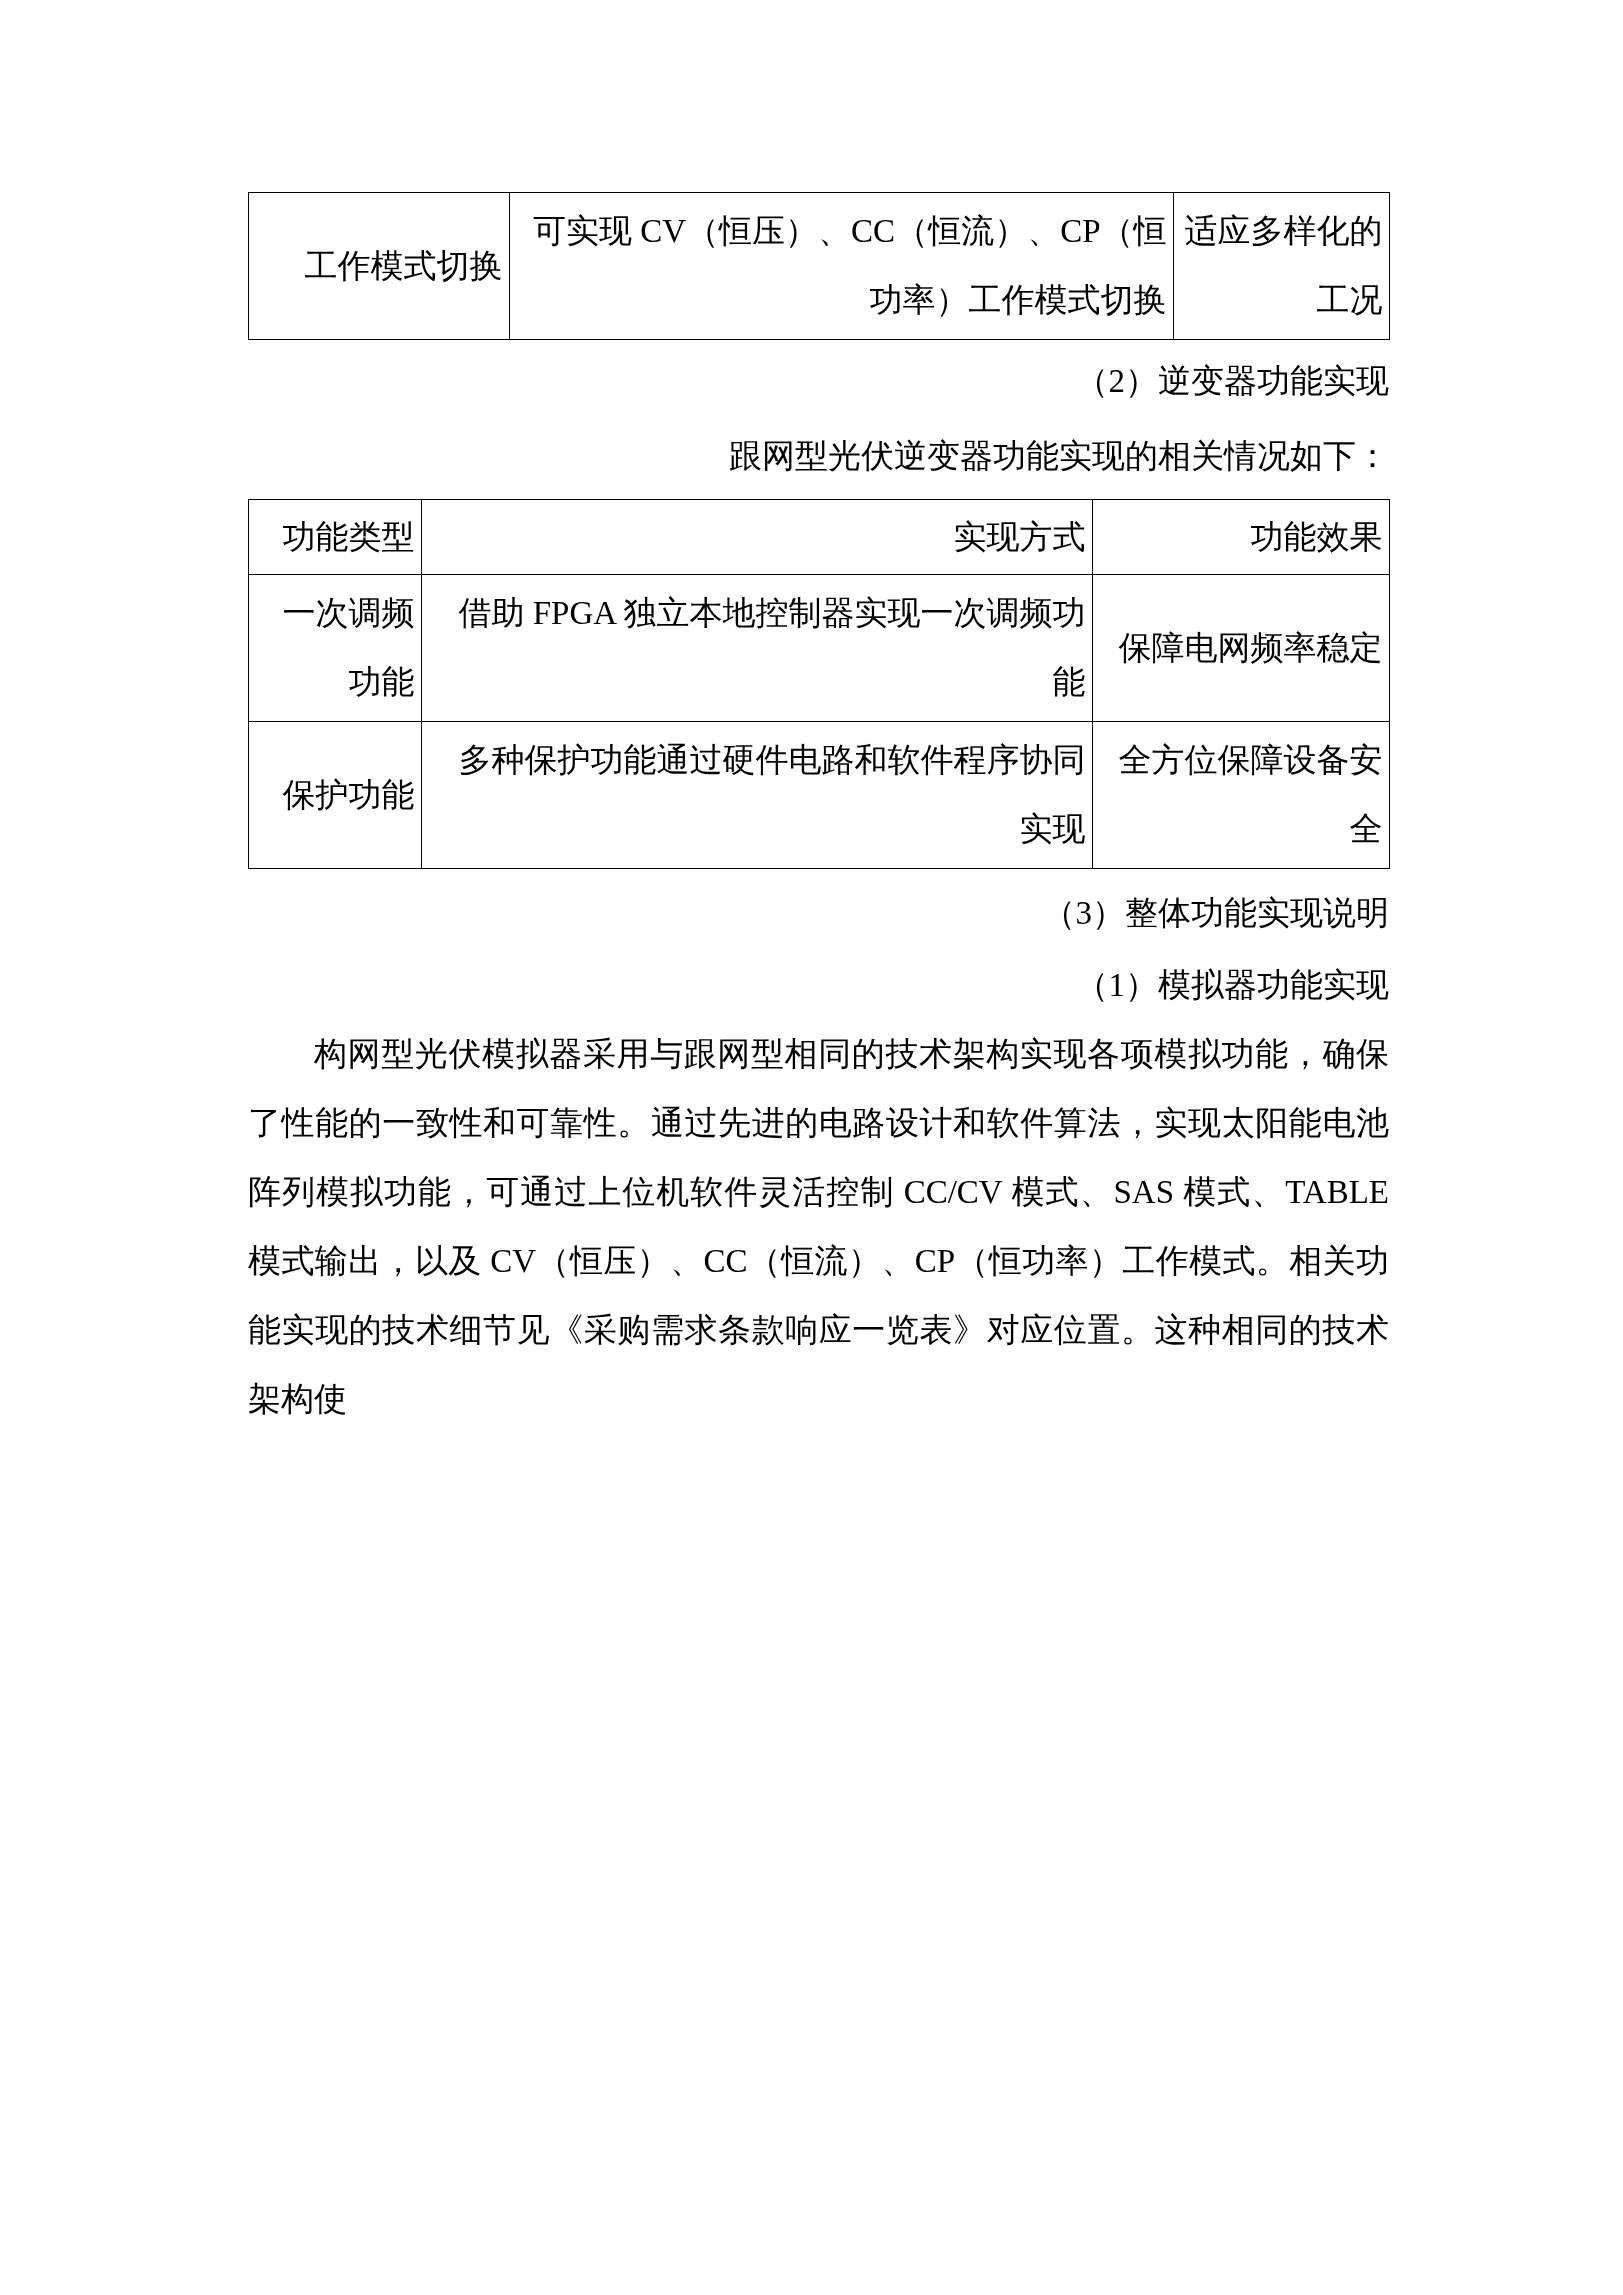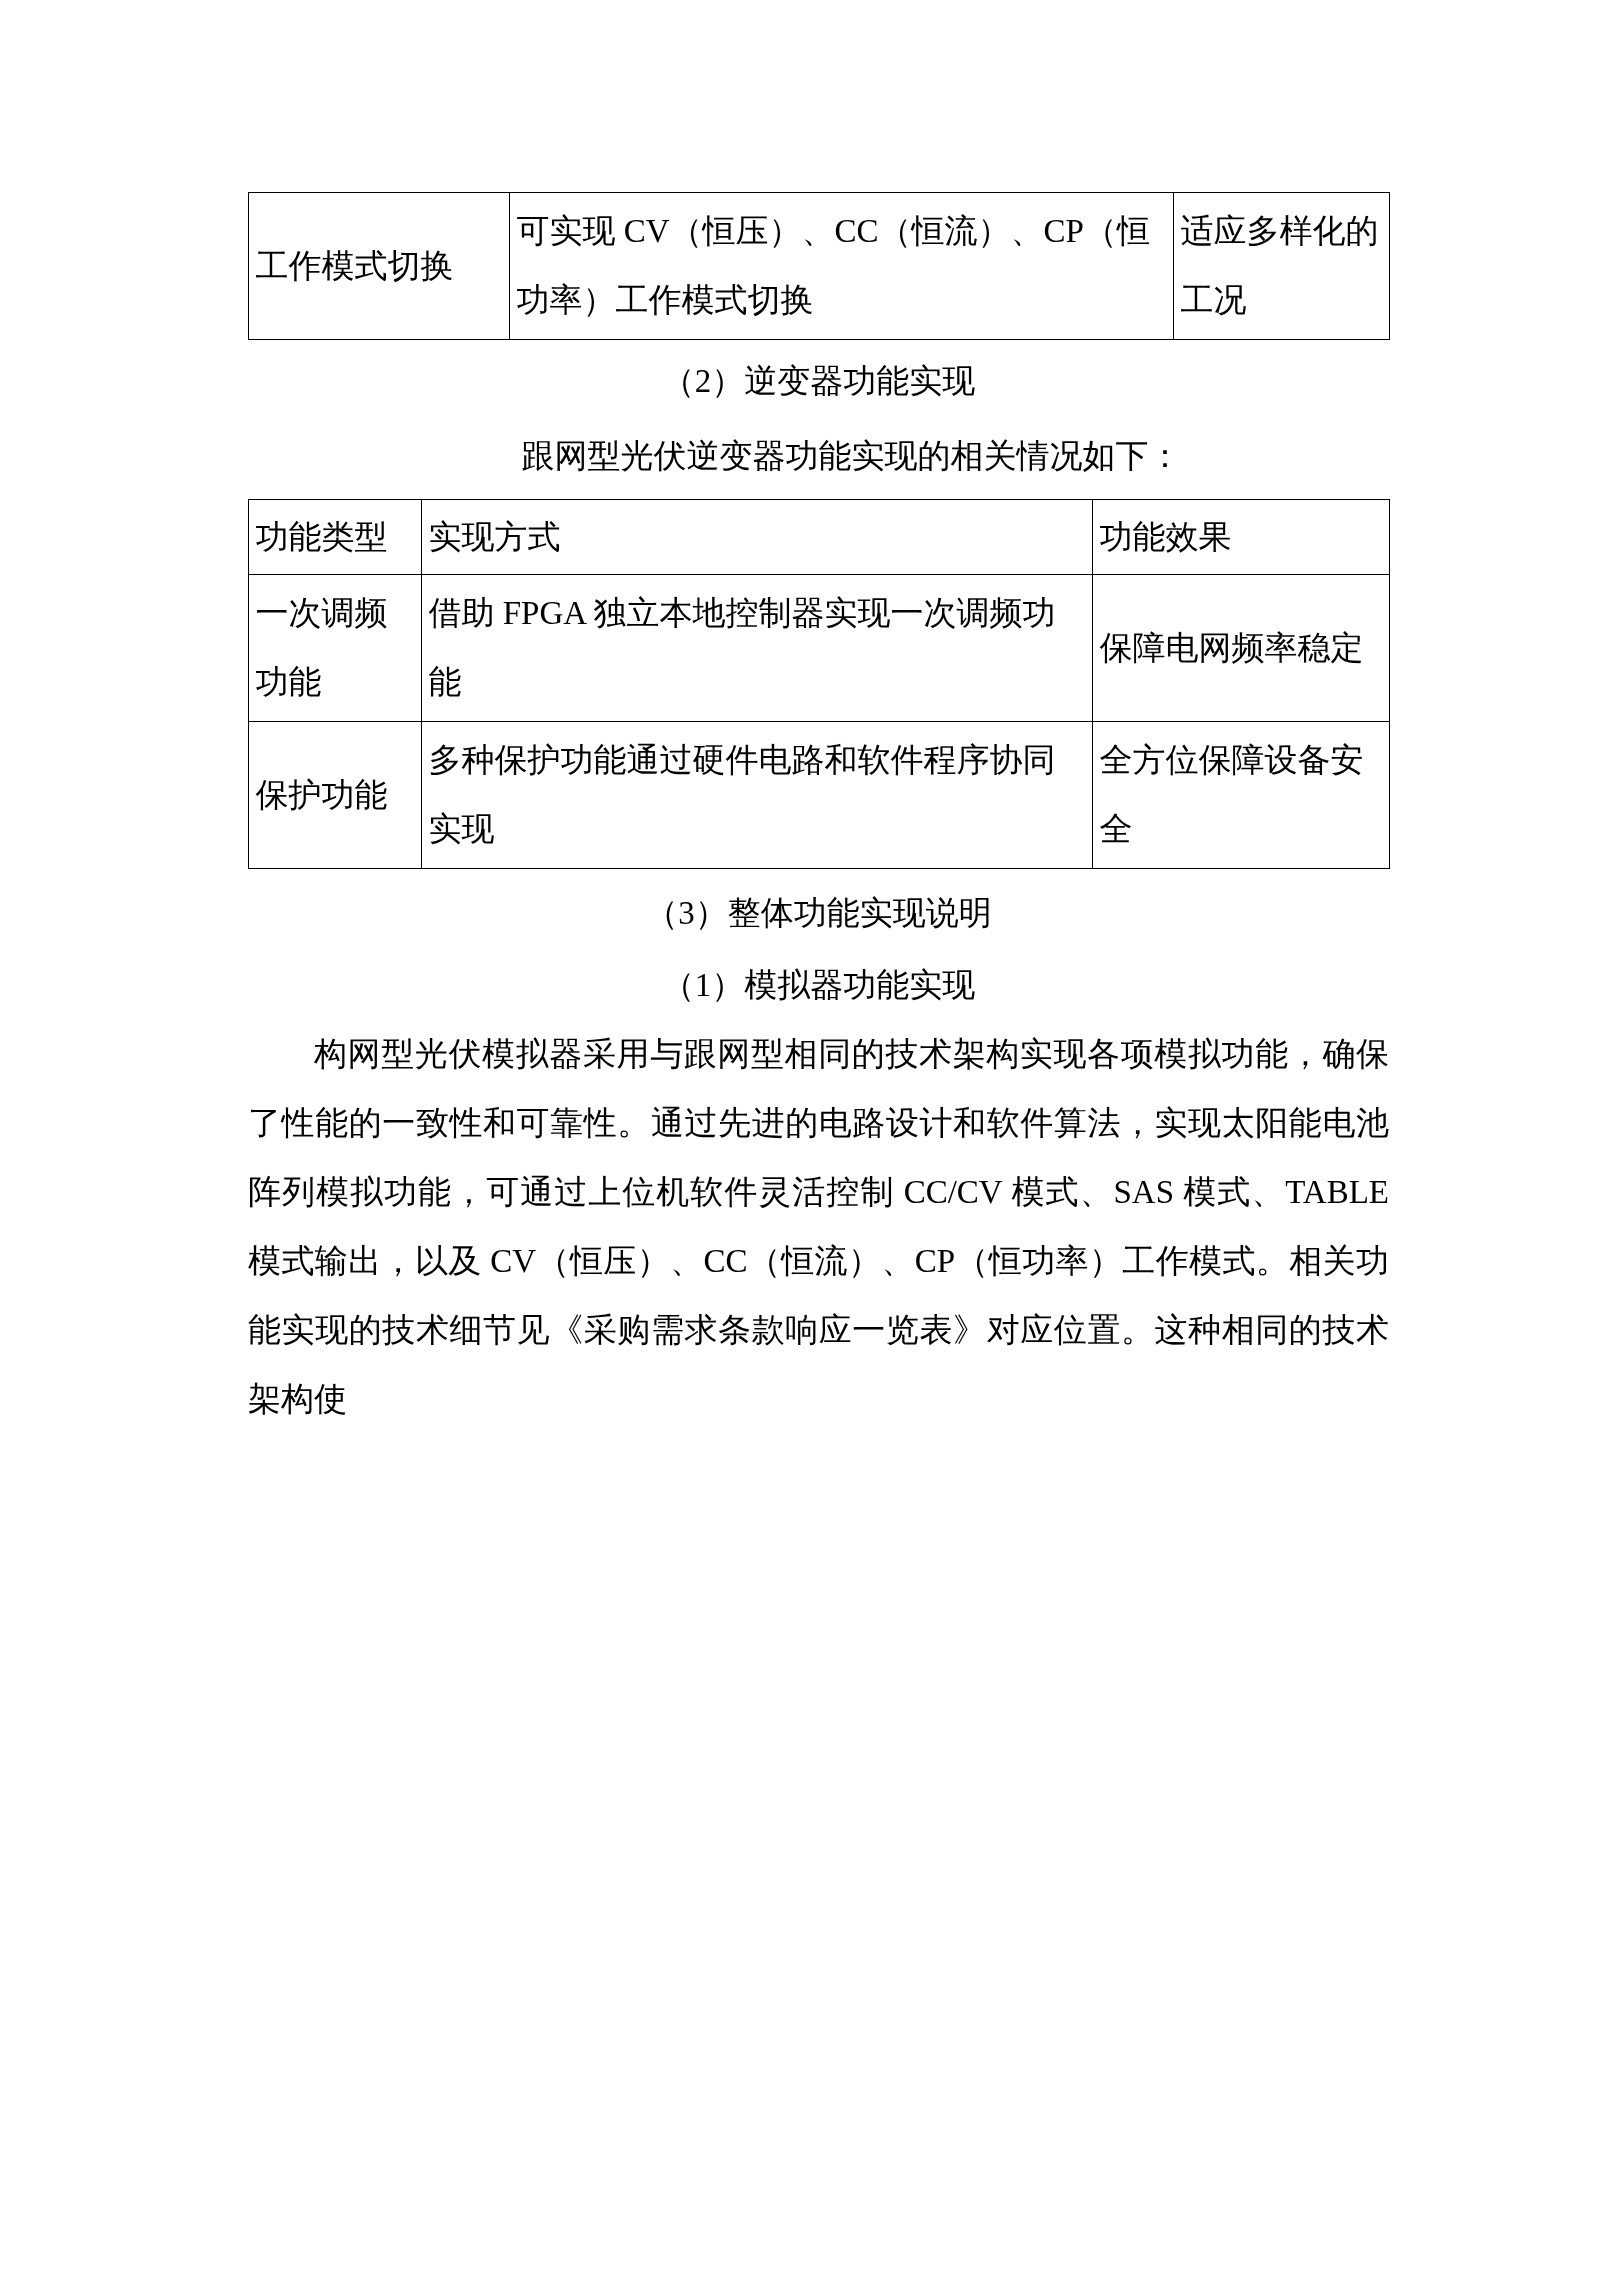--- a/index.html
+++ b/index.html
@@ -19,35 +19,35 @@
     top:192px;
     width:1141px;
   }
   table.tbl{
     border-collapse:collapse;
     table-layout:fixed;
     width:1141px;
   }
   table.tbl td{
     border:1.3px solid #000000;
-    text-align:left;
+    text-align:right;
     vertical-align:middle;
     line-height:69px;
     padding:2.6px 6.5px;
     box-sizing:border-box;
     font-size:33px;
     font-weight:normal;
     word-break:break-all;
   }
   .tbl-top td{height:147px;}
   .tbl-inv tr.hdr td{height:69px;}
   .tbl-inv tr.data td{height:147px;}
   .h-line{
     line-height:75px;
-    text-align:center;
+    text-align:right;
     white-space:pre-wrap;
   }
   .para-a{
     line-height:79px;
     text-align:justify;
     text-indent:2em;
     word-break:break-all;
   }
   .para-b{
     line-height:69px;

